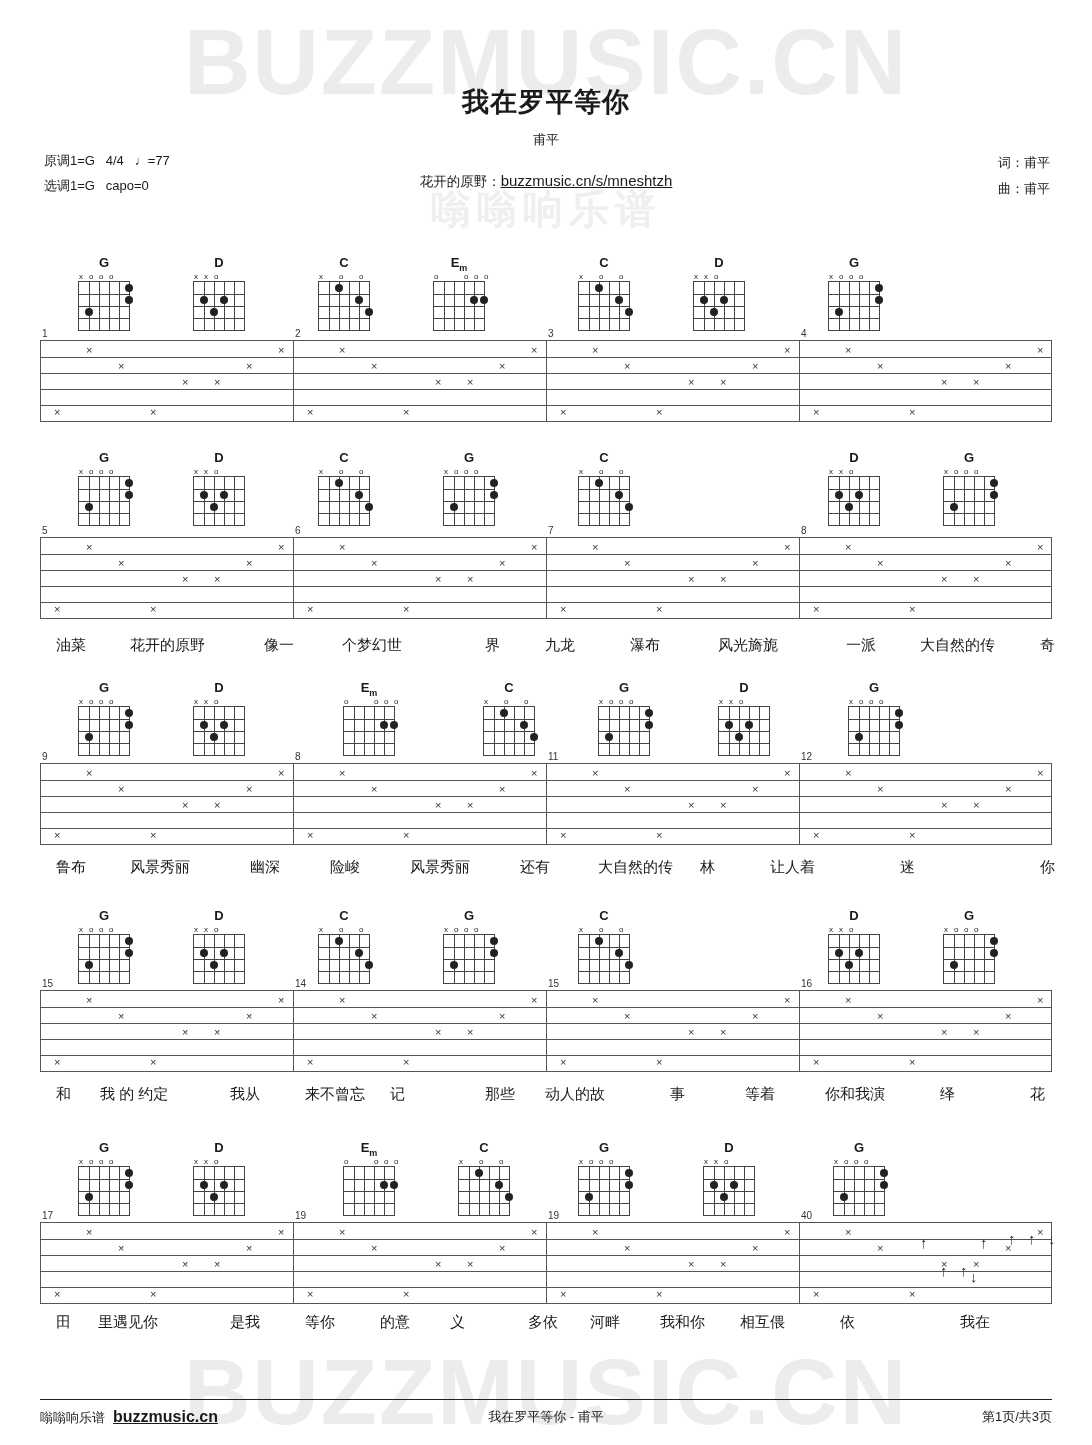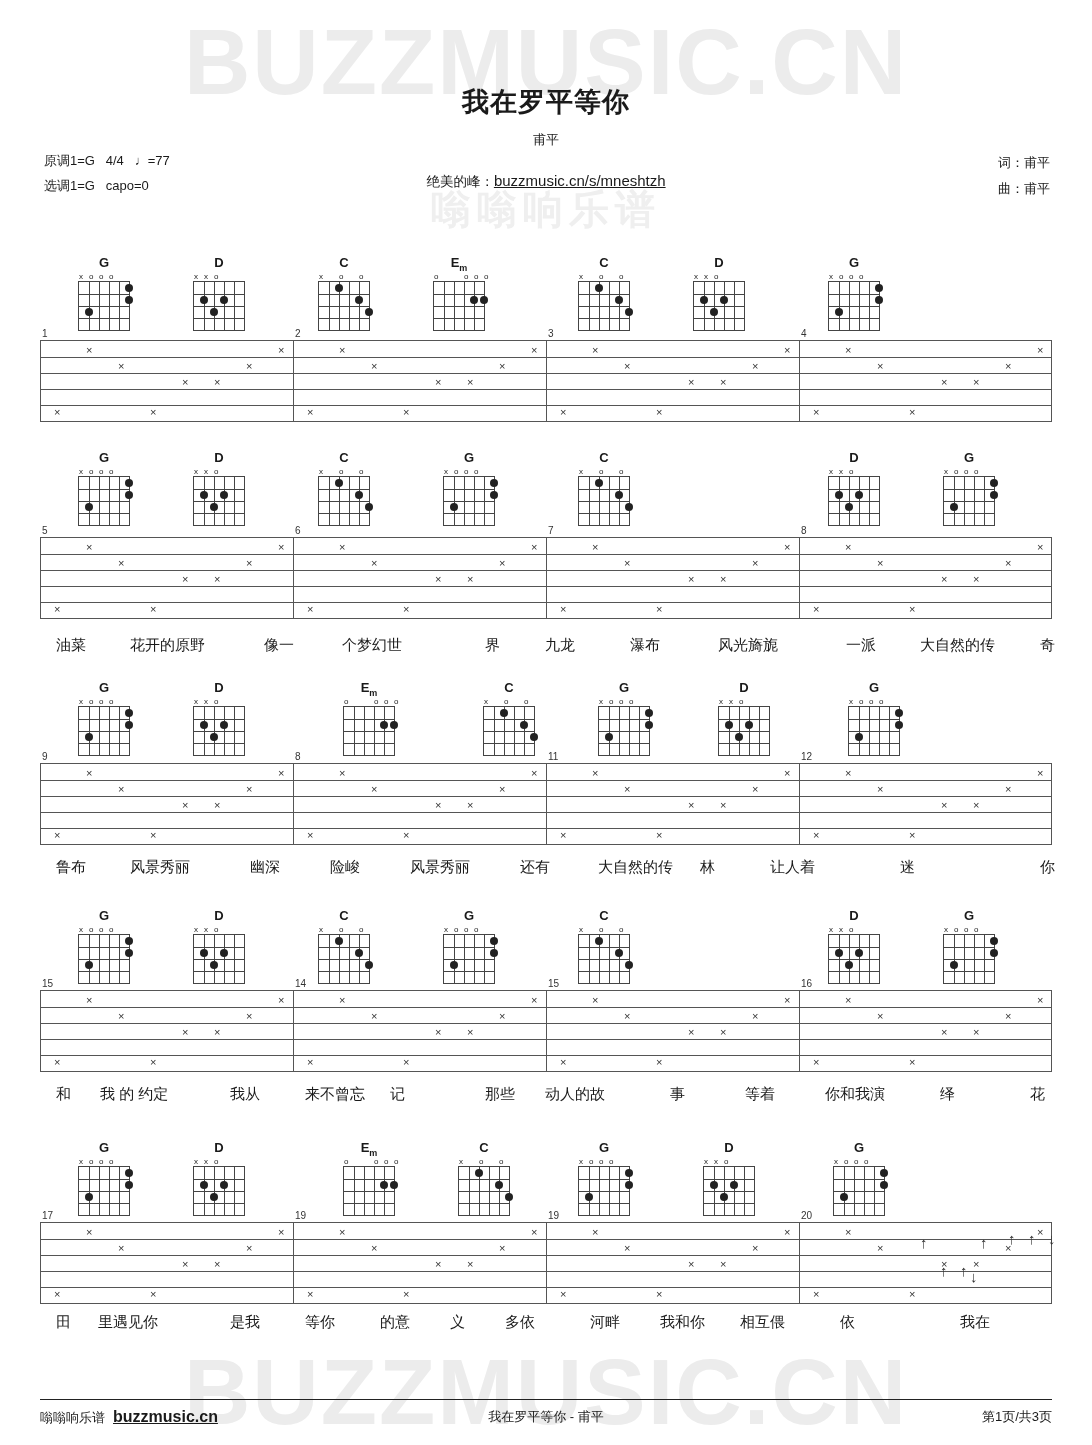--- a/index.html
+++ b/index.html
@@ -70,21 +70,21 @@
 
 <div class="title">我在罗平等你</div>
 <div class="composer">甫平</div>
 <div class="meta-left">原调1=G   4/4   ♩=77
 选调1=G   capo=0</div>
 <div class="meta-right">
   <div>词：甫平</div>
   <div>曲：甫平</div>
 </div>
 <div class="url-line">
-  <span class="lbl">绝美的峰：</span><span class="link">buzzmusic.cn/s/mneshtzh</span>
+  <span class="lbl">花开的原野：</span><span class="link">buzzmusic.cn/s/mneshtzh</span>
 </div>
 
 <div id="systems-root">
     <div class="chordbox" style="left: 75px; top: 255px;">
       <div class="chordname">G</div>
       <div class="opens">
         <span style="left: 4px;">x</span>
         <span style="left: 14px;">o</span>
         <span style="left: 24px;">o</span>
         <span style="left: 34px;">o</span>
@@ -1037,21 +1037,21 @@
         <div class="line" style="top: 32px;"></div>
         <div class="line" style="top: 48px;"></div>
         <div class="line" style="top: 64px;"></div>
         <div class="bar" style="left: 0px;"></div>
         <div class="barnum" style="left: 2px;">17</div>
         <div class="bar" style="left: 253px;"></div>
         <div class="barnum" style="left: 255px;">19</div>
         <div class="bar" style="left: 506px;"></div>
         <div class="barnum" style="left: 508px;">19</div>
         <div class="bar" style="left: 759px;"></div>
-        <div class="barnum" style="left: 761px;">20</div>
+        <div class="barnum" style="left: 761px;">40</div>
         <div class="bar" style="left: 1011px;"></div>
         <div class="xmark" style="left: 14px; top: 66px;">×</div>
         <div class="xmark" style="left: 46px; top: 4px;">×</div>
         <div class="xmark" style="left: 78px; top: 20px;">×</div>
         <div class="xmark" style="left: 110px; top: 66px;">×</div>
         <div class="xmark" style="left: 142px; top: 36px;">×</div>
         <div class="xmark" style="left: 174px; top: 36px;">×</div>
         <div class="xmark" style="left: 206px; top: 20px;">×</div>
         <div class="xmark" style="left: 238px; top: 4px;">×</div>
         <div class="xmark" style="left: 267px; top: 66px;">×</div>
@@ -1088,21 +1088,21 @@
         <div class="arrow" style="left: 930px; top: 46px;">↓</div>
       </div>
     </div>
     <div class="lyrics" style="top: 1313px;">
       <span style="left: 16px;">田</span>
       <span style="left: 58px;">里遇见你</span>
       <span style="left: 190px;">是我</span>
       <span style="left: 265px;">等你</span>
       <span style="left: 340px;">的意</span>
       <span style="left: 410px;">义</span>
-      <span style="left: 465px;">多依</span>
+      <span style="left: 488px;">多依</span>
       <span style="left: 550px;">河畔</span>
       <span style="left: 620px;">我和你</span>
       <span style="left: 700px;">相互偎</span>
       <span style="left: 800px;">依</span>
       <span style="left: 920px;">我在</span>
     </div>
   </div>
 
 <div class="footer-line"></div>
 <div class="footer">

